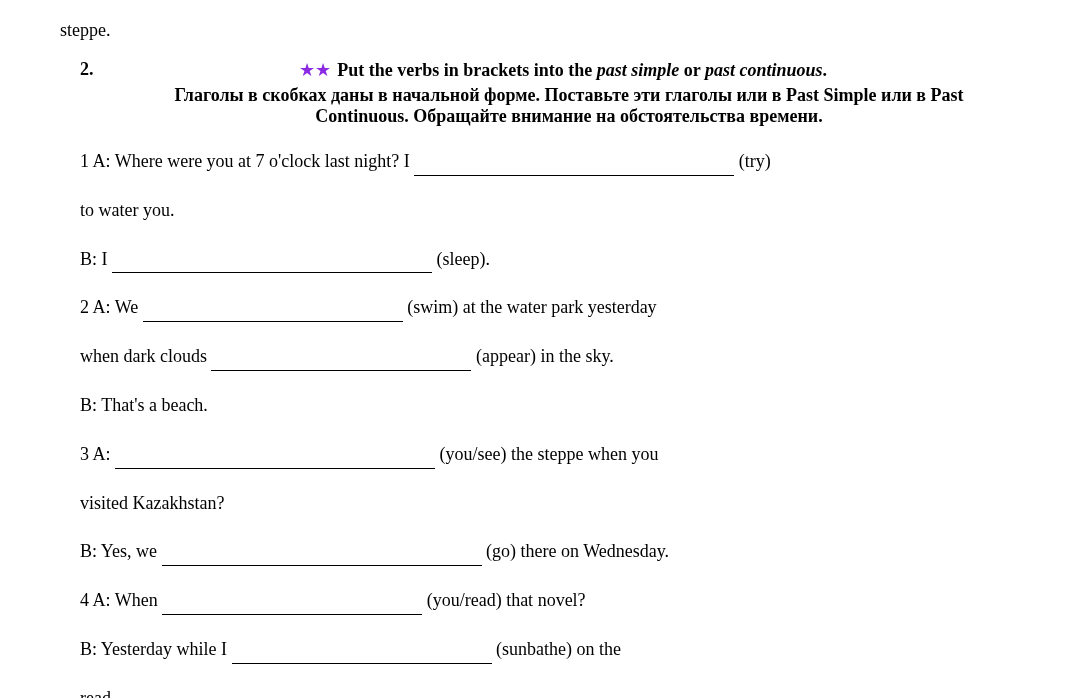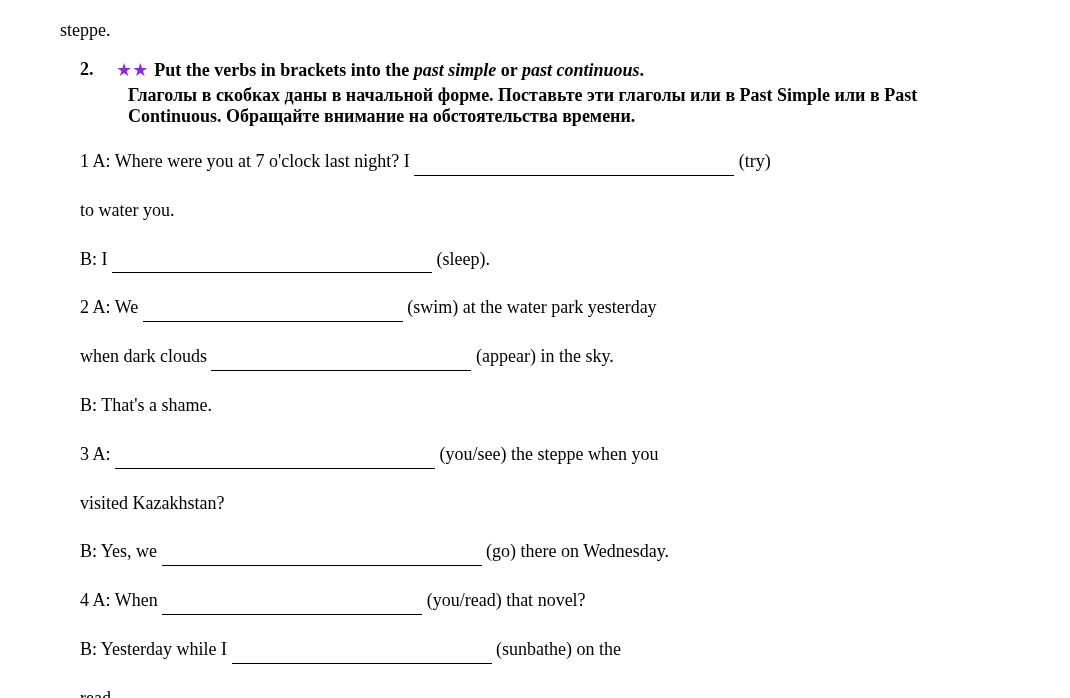--- a/index.html
+++ b/index.html
@@ -92,20 +92,21 @@
     .blank-medium {
       min-width: 260px;
     }
 
     .gap-block {
       margin-bottom: 20px;
     }
 
     .header-content {
       flex: 1;
+      text-align: center;
     }
   </style>
 </head>
 <body>
 
 <div class="top-text">
   <span>steppe.</span>
 </div>
 
 <div class="exercise-block">
@@ -132,21 +133,21 @@
     </div>
 
     <div class="gap-block">
       <div class="exercise-line">
         2 A: We <span class="blank blank-medium"></span> (swim) at the water park yesterday
       </div>
       <div class="exercise-line">
         when dark clouds <span class="blank blank-medium"></span> (appear) in the sky.
       </div>
       <div class="exercise-line">
-        B: That's a shame.
+        B: That's a beach.
       </div>
     </div>
 
     <div class="gap-block">
       <div class="exercise-line">
         3 A: <span class="blank blank-long"></span> (you/see) the steppe when you
       </div>
       <div class="exercise-line">
         visited Kazakhstan?
       </div>

